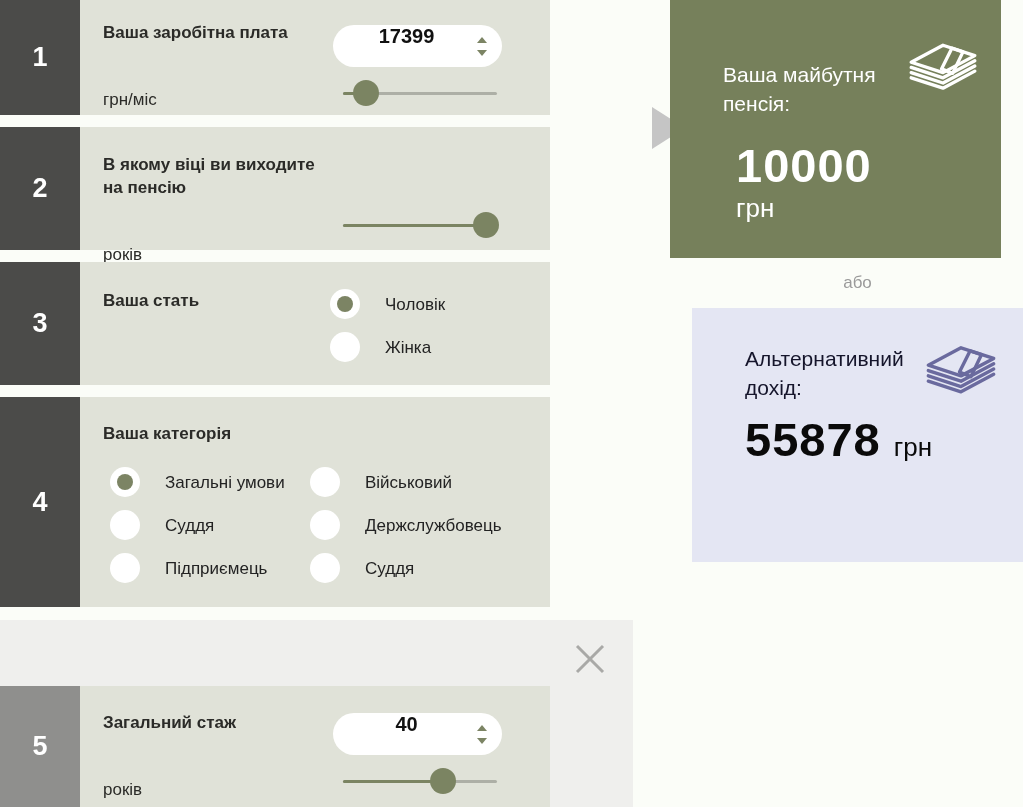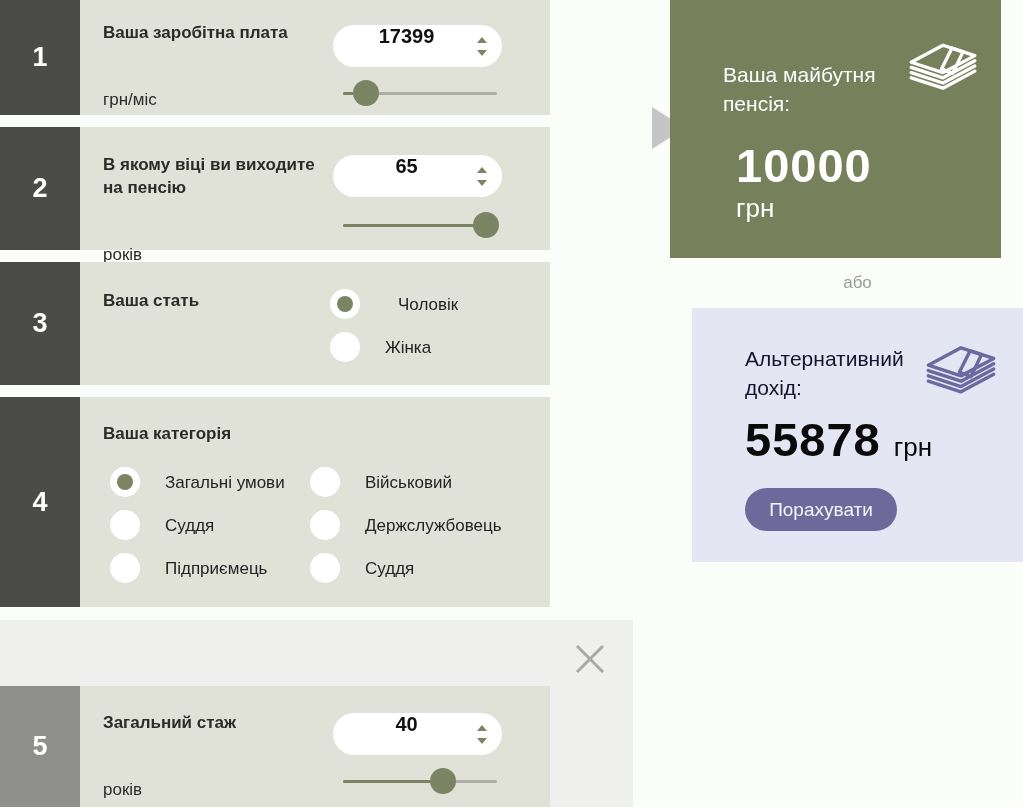--- a/index.html
+++ b/index.html
@@ -126,42 +126,35 @@
   </div>
 </div>
 
 <div class="step-row" style="top:127px; height:123px;">
   <div class="badge">2</div>
   <div class="row-content">
     <div class="label-block" style="top:26px; width:222px;">
       <div class="label-title">В якому віці ви виходите на пенсію</div>
       <div class="label-unit">років</div>
     </div>
-    <div class="num-pill" style="top:28px;">
-      <span class="num-value">65</span>
-      <span class="spinners">
-        <span class="arr-up"></span>
-        <span class="arr-down"></span>
-      </span>
-    </div>
     <div class="slider" style="top:97px;">
       <div class="slider-fill" style="width: 93%;"></div>
       <div class="slider-thumb" style="left: calc(93% - 13px);"></div>
     </div>
   </div>
 </div>
 
 <div class="step-row" style="top:262px; height:123px;">
   <div class="badge">3</div>
   <div class="row-content">
     <div class="label-block" style="top:27px;">
       <div class="label-title">Ваша стать</div>
     </div>
     <div class="radio-circle checked" style="left:250px; top:27px;"></div>
-    <div class="radio-label" style="left:305px; top:33px;margin-left:13px;">Чоловік</div>
+    <div class="radio-label" style="left:305px; top:33px;">Чоловік</div>
     <div class="radio-circle" style="left:250px; top:70px;"></div>
     <div class="radio-label" style="left:305px; top:76px;">Жінка</div>
   </div>
 </div>
 
 <div class="step-row" style="top:397px; height:210px;">
   <div class="badge">4</div>
   <div class="row-content">
     <div class="label-block" style="top:25px;">
       <div class="label-title">Ваша категорія</div>
@@ -242,14 +235,13 @@
       <path d="M62 17 L77 22 L63 51 L48 45 Z"></path>
       <path d="M7 43 L50 57 L93 34"></path>
       <path d="M7 50 L50 64 L93 41"></path>
       <path d="M7 57 L50 71 L93 48"></path>
     </svg>
   </div>
   <div class="amount-line">
     <span class="amount-big">55878</span>
     <span class="amount-cur">грн</span>
   </div>
-  <button class="calc-btn">Порахувати</button>
 </div>
 
 </body></html>

